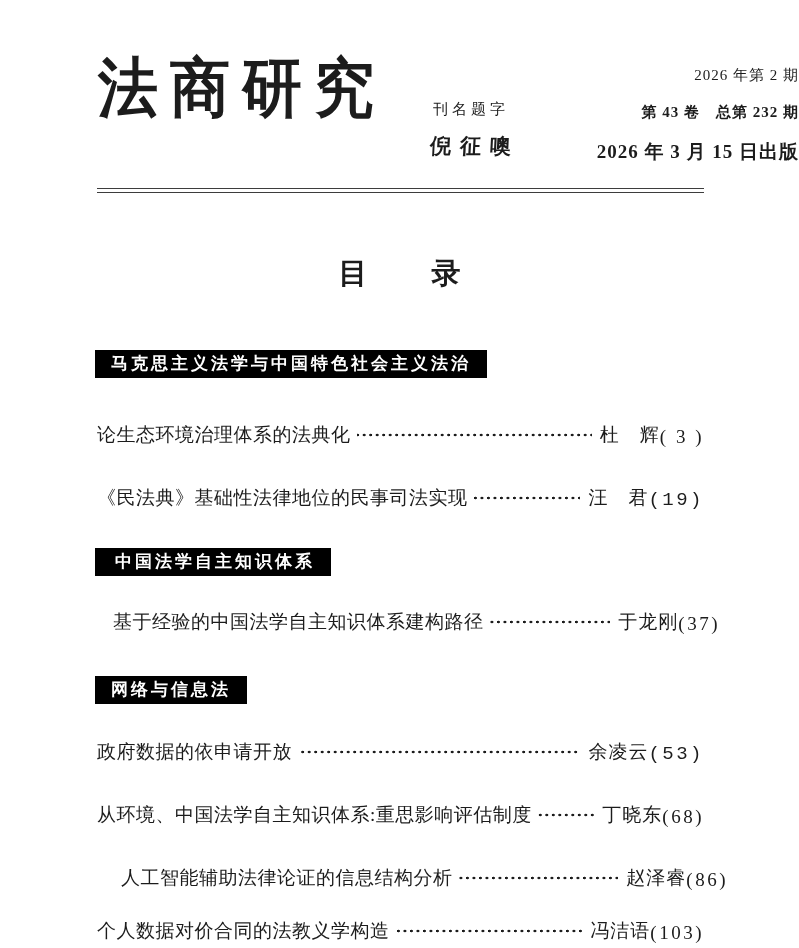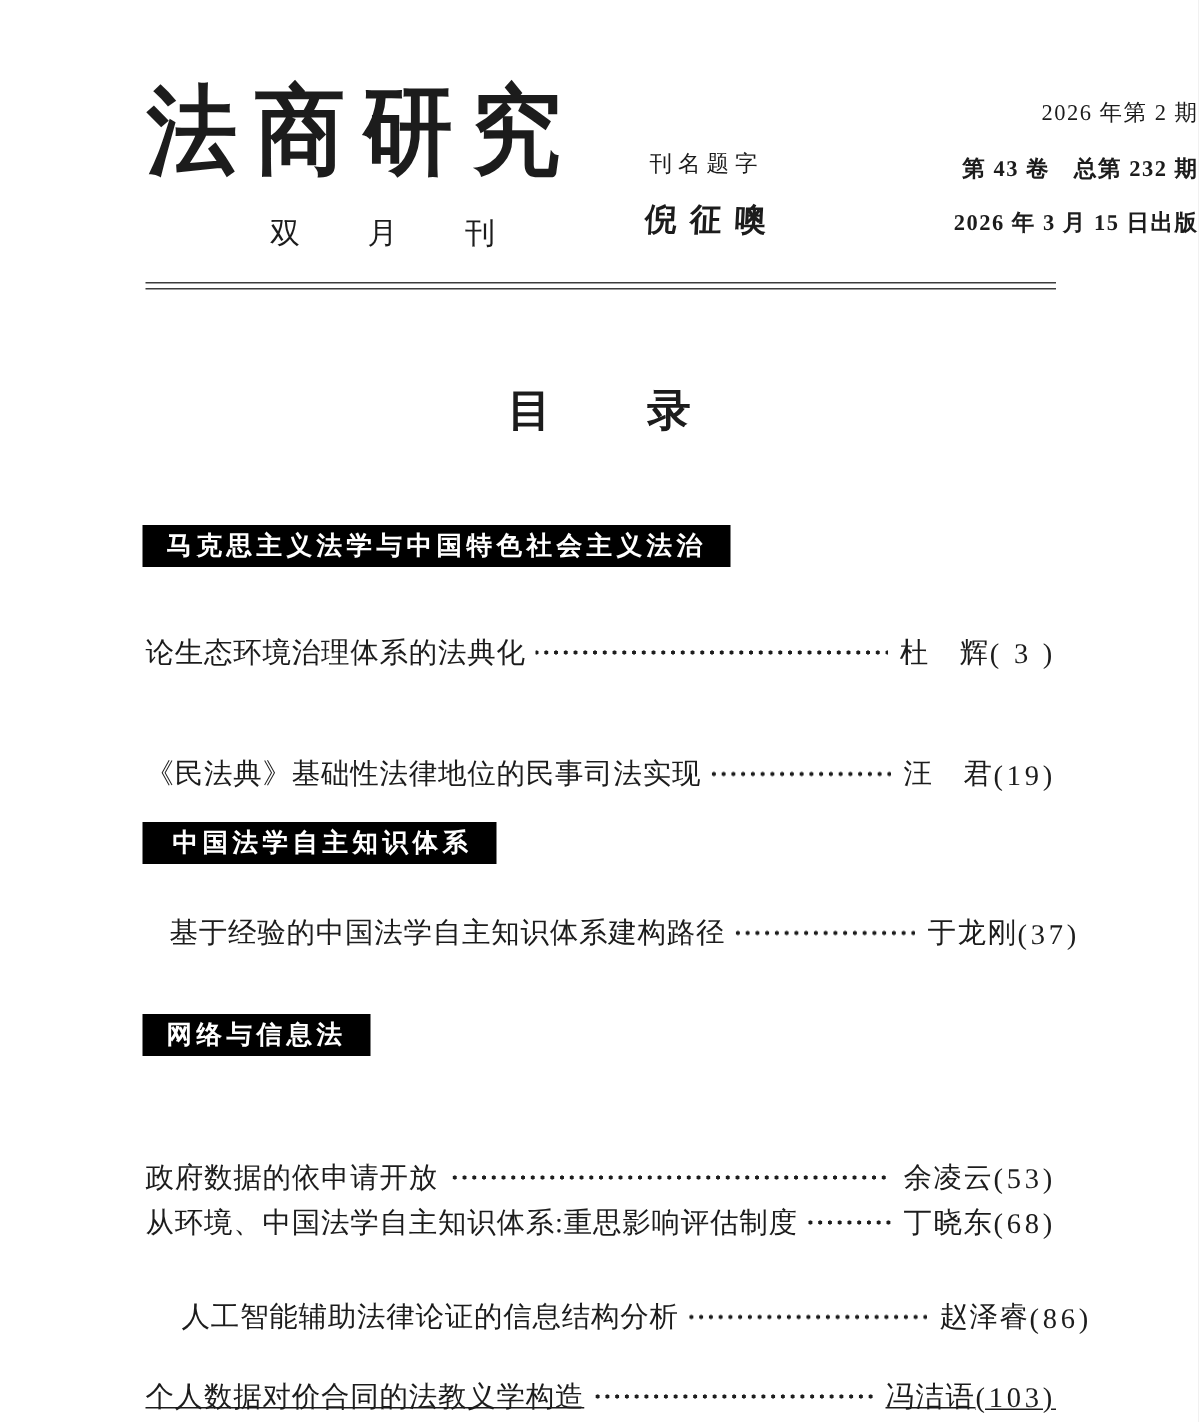--- a/index.html
+++ b/index.html
@@ -36,21 +36,21 @@
   .issue-line1 {
     position: absolute; right: 0; top: 66px;
     font-size: 15px; white-space: nowrap; letter-spacing: 1px;
   }
   .issue-line2 {
     position: absolute; right: 0; top: 103px;
     font-size: 15px; font-weight: bold; white-space: nowrap; letter-spacing: 1px;
   }
   .issue-line3 {
     position: absolute; right: 0; top: 139px;
-    font-size: 15px; font-weight: bold; white-space: nowrap; letter-spacing: 1px;
+    font-size: 19px; font-weight: bold; white-space: nowrap; letter-spacing: 1px;
   }
   .double-rule {
     position: absolute; left: 97px; top: 188px; width: 607px; height: 3px;
     border-top: 1px solid #3d3d3d; border-bottom: 1px solid #3d3d3d;
   }
 
   
   .toc-title {
     position: absolute; left: 97px; top: 254px; width: 607px;
     text-align: center;
@@ -80,34 +80,33 @@
   .row .leader {
     flex: 1 1 auto; align-self: stretch; margin: 0 8px 0 6px;
     background-image: radial-gradient(circle, #1c1c1c 1.2px, rgba(0,0,0,0) 1.6px);
     background-size: 6.5px 100%;
     background-position: center;
     background-repeat: repeat-x;
   }
   .row .author { flex: 0 0 auto; letter-spacing: 1px; }
   .row .pg     { flex: 0 0 auto; letter-spacing: 2.5px; }
   .row-1 { top: 422px; }
-  .row-2 { top: 503px; }
+  .row-2 { top: 485px; font-family: Liberation Mono, monospace; }
   .row-3 { top: 609px; margin-left: 16px; }
-  .row-4 { top: 772px; }
+  .row-4 { top: 739px; font-family: Liberation Mono, monospace; }
   .row-5 { top: 802px; }
   .row-6 { top: 865px; margin-left: 24px; }
-  .row-7 { top: 918px; text-decoration: underline; }
+  .row-7 { top: 918px; }
 </style>
 </head>
 <body>
 
 <div class="page">
 
   <div class="journal-title">法商研究</div>
-  <div class="frequency">双 月 刊</div>
   <div class="inscription-label">刊名题字</div>
   <div class="inscription-name">倪征噢</div>
   <div class="issue-line1">2026 年第 2 期</div>
   <div class="issue-line2">第 43 卷　总第 232 期</div>
   <div class="issue-line3">2026 年 3 月 15 日出版</div>
   <div class="double-rule"></div>
 
   <div class="toc-title">目　　录</div>
 
   <div class="section-bar bar-1">马克思主义法学与中国特色社会主义法治</div>

